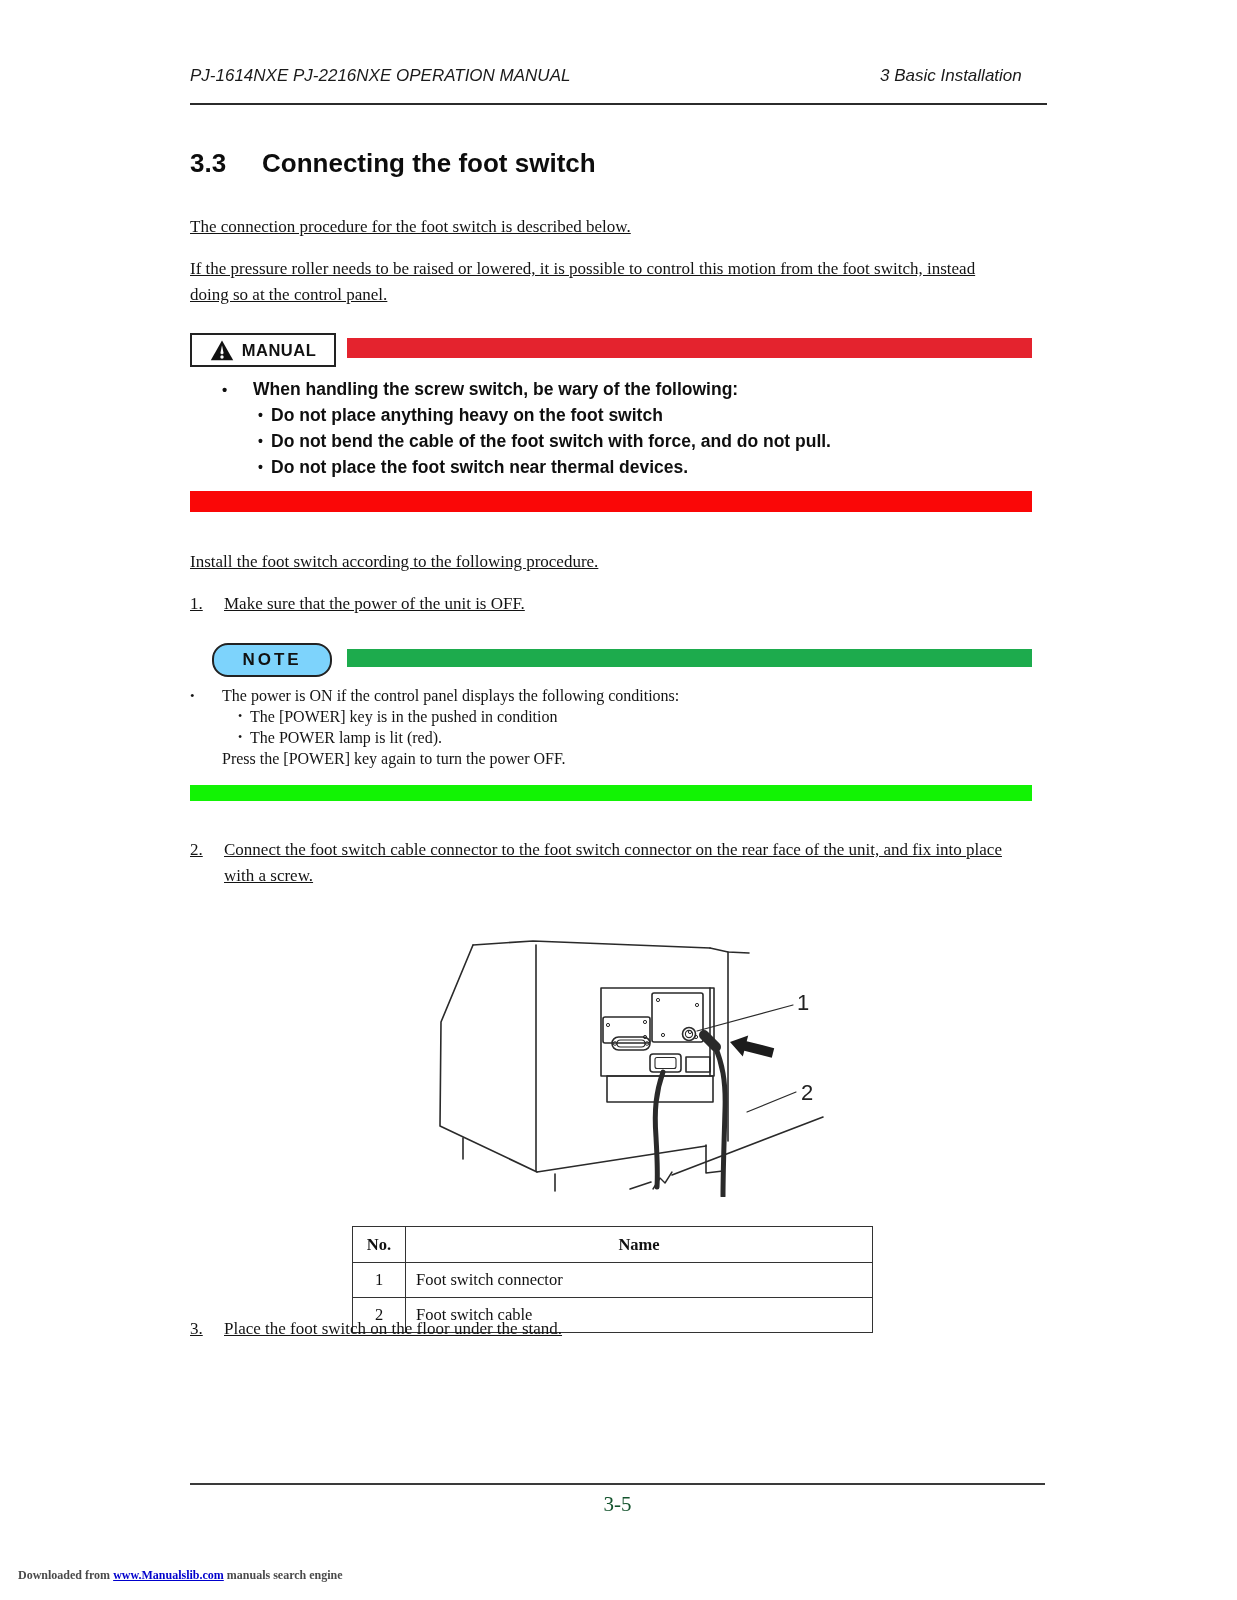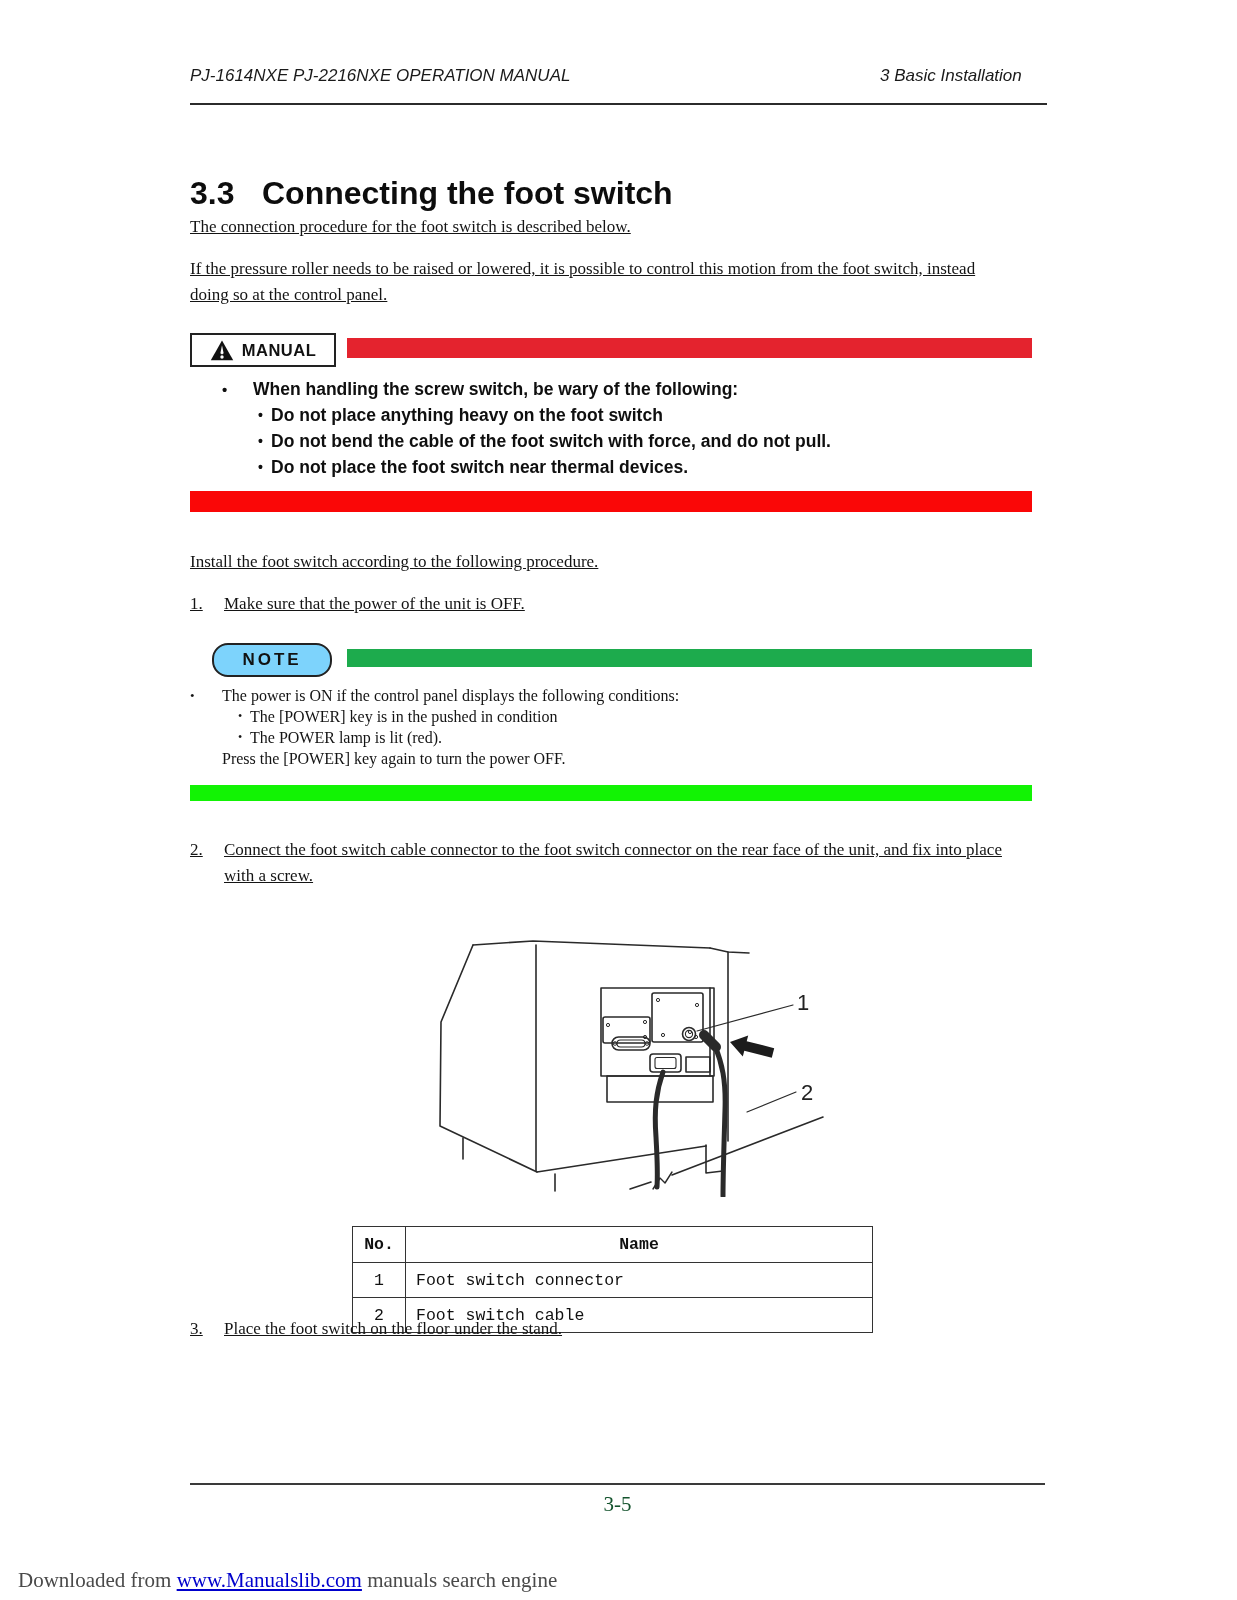--- a/index.html
+++ b/index.html
@@ -10,21 +10,21 @@
     background:#ffffff;
     font-family:"Liberation Serif","DejaVu Serif",serif;
     color:#141414;
     overflow:hidden;
   }
   .abs{position:absolute;}
   
   .hdr{font-family:"Liberation Sans","DejaVu Sans",sans-serif;font-style:italic;font-size:17px;color:#1a1a1a;white-space:nowrap;}
   .rule{background:#2b2b2b;height:2px;}
   
-  .title{font-family:"Liberation Sans","DejaVu Sans",sans-serif;font-weight:bold;font-size:32px;color:#0d0d0d;white-space:nowrap;margin-top:27px;}
+  .title{font-family:"Liberation Sans","DejaVu Sans",sans-serif;font-weight:bold;font-size:26px;color:#0d0d0d;white-space:nowrap;}
   .title .num{display:inline-block;width:72px;}
   
   .body-p{font-size:17px;line-height:26px;color:#141414;text-decoration:underline;}
   .step{display:flex;}
   .step .snum{width:34px;flex:none;}
   
   .cau-box{
     width:142px;height:30px;border:2.5px solid #222;background:#fff;
     display:flex;align-items:center;justify-content:center;gap:8px;
   }
@@ -51,28 +51,28 @@
   .note-main{display:flex;}
   .note-main .blt{width:32px;flex:none;font-size:13px;}
   .note-sub{margin-left:48px;display:flex;}
   .note-sub .blt{width:12px;flex:none;font-size:12px;}
   .note-press{margin-left:32px;}
   
   .diagram svg{display:block;}
   .diagram text{font-family:"Liberation Sans","DejaVu Sans",sans-serif;fill:#222;}
   
   table.parts{border-collapse:collapse;width:521px;table-layout:fixed;font-size:16.5px;color:#111;}
-  table.parts th,table.parts td{border:1.5px solid #333;font-family:Liberation Mono, monospace;}
+  table.parts th,table.parts td{border:1.5px solid #333;}
   table.parts th{font-weight:bold;height:33px;text-align:center;}
   table.parts td{height:32px;}
   table.parts .c-no{width:50px;text-align:center;}
   table.parts .c-name{padding-left:10px;text-align:left;}
   
   .pgnum{font-size:21px;color:#14532d;}
-  .wm{font-size:21px;color:#4a4a4a;white-space:nowrap;}
+  .wm{font-size:12px;color:#4a4a4a;white-space:nowrap;font-weight:bold;}
   .wm a{color:var(--link_blue);text-decoration:underline;}
 </style>
 </head>
 <body>
 
 <div id="page">
 
   <div class="abs hdr" style="left:190px;top:66px;">PJ-1614NXE PJ-2216NXE OPERATION MANUAL</div>
   <div class="abs hdr" style="left:880px;top:66px;">3 Basic Installation</div>
   <div class="abs rule" style="left:190px;top:103px;width:857px;"></div>

